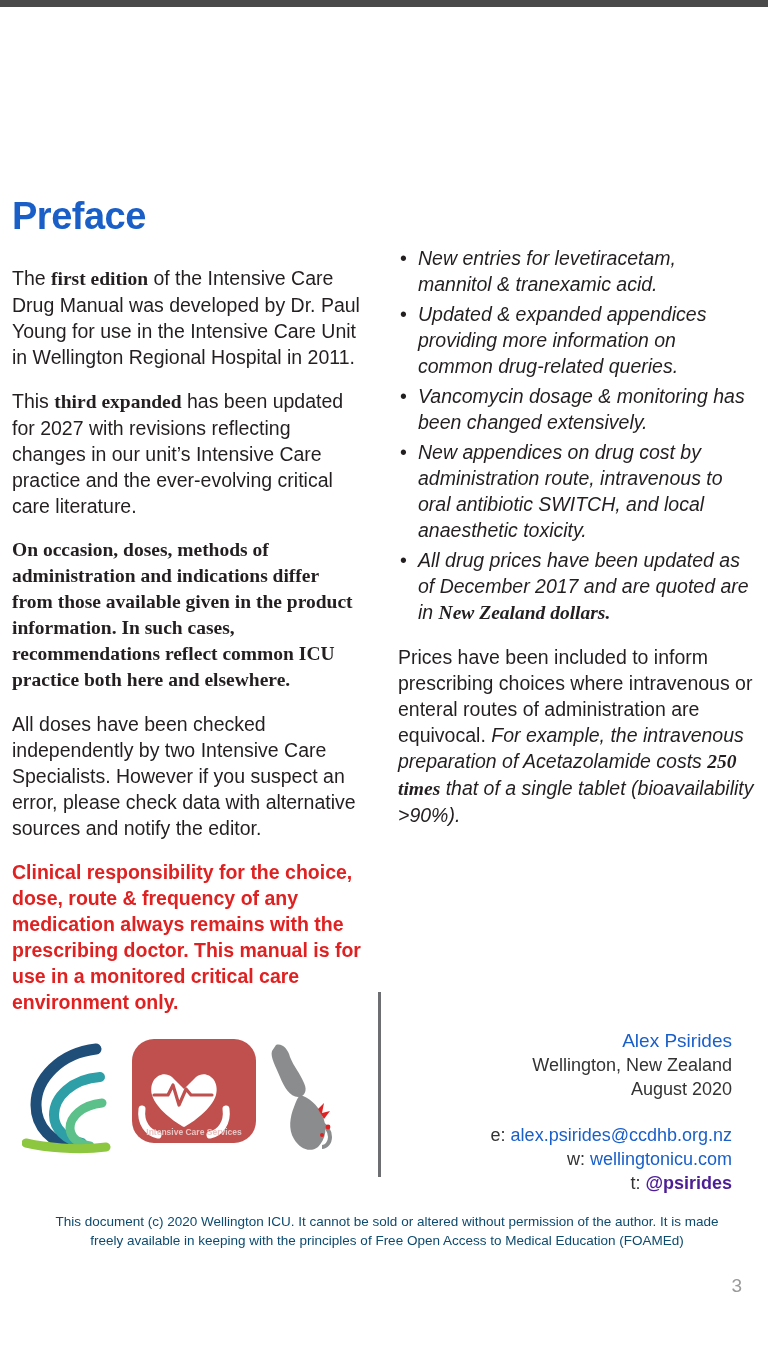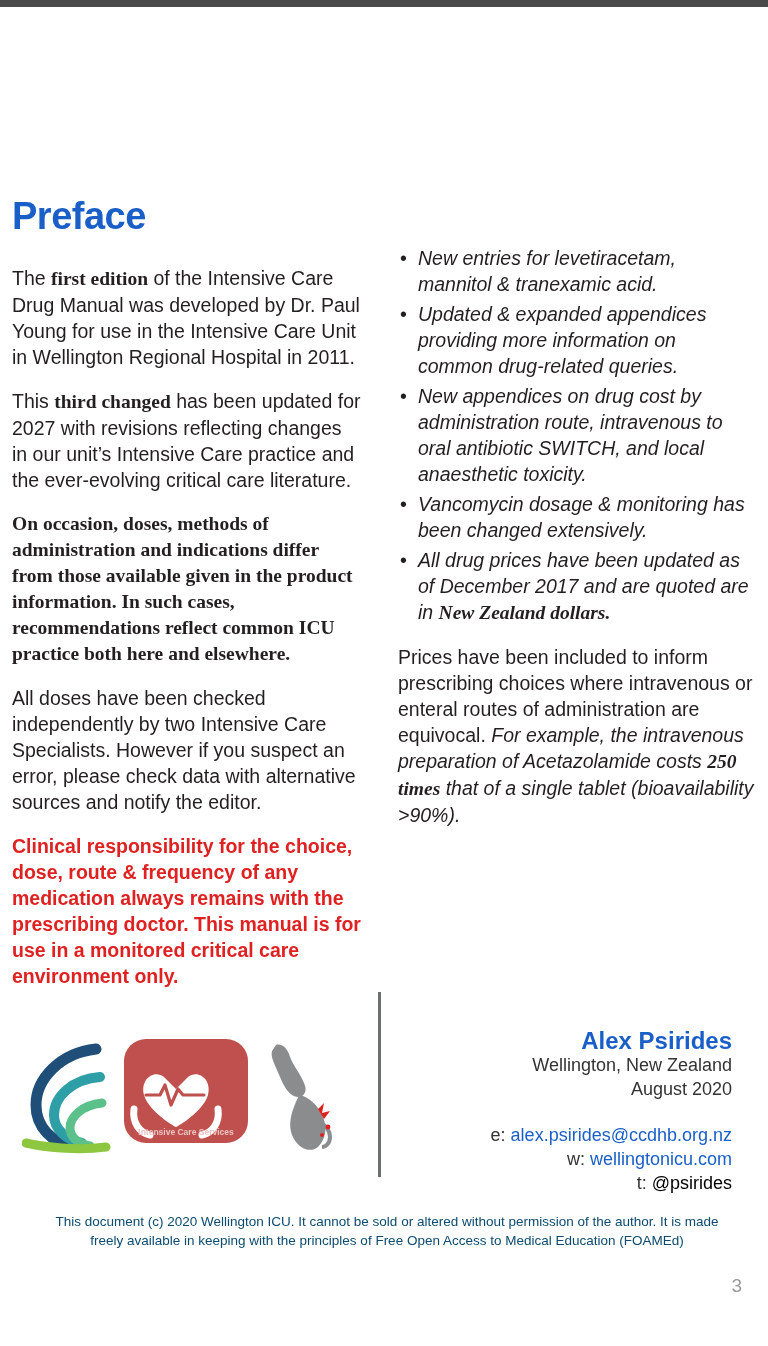--- a/index.html
+++ b/index.html
@@ -106,21 +106,21 @@
   }
   .logo-wave {
     position: absolute;
     left: 8px;
     top: 8px;
     width: 110px;
     height: 112px;
   }
   .logo-ics {
     position: absolute;
-    left: 110px;
+    left: 118px;
     top: 4px;
     width: 124px;
     height: 104px;
     background: #c0504d;
     border-radius: 22px;
     overflow: hidden;
   }
   .logo-nz {
     position: absolute;
     left: 228px;
@@ -145,30 +145,30 @@
     right: 36px;
     top: 1022px;
     width: 360px;
     text-align: right;
     font-size: 18px;
     line-height: 24px;
     color: #333;
   }
   .contact .name {
     color: #1a5fc8;
-    font-weight: bold;
-    font-size: 24px;
+    font-weight: normal;
+    font-size: 19px;
   }
   .contact .spacer { height: 22px; }
   .contact a, .contact .link {
     color: #1a5fc8;
     text-decoration: none;
   }
   .contact .lbl { color: #333; }
-  .contact .twitter { color: #000000; }
+  .contact .twitter { color: #4c1d95; font-weight: bold; }
 
   .legal {
     position: absolute;
     left: 42px;
     top: 1205px;
     width: 690px;
     text-align: center;
     font-size: 13.5px;
     line-height: 19px;
     color: #0c4a6e;
@@ -188,33 +188,33 @@
 
 <div class="page">
 
   <div class="title">Preface</div>
 
   <div class="col-left">
     <p class="para">
       <span>The </span><span class="b">first edition</span><span> of the Intensive Care Drug Manual was developed by Dr. Paul Young for use in the Intensive Care Unit in Wellington Regional Hospital in 2011.</span>
     </p>
     <p class="para">
-      <span>This </span><span class="b">third changed</span><span> has been updated for 2027 with revisions reflecting changes in our unit’s Intensive Care practice and the ever-evolving critical care literature.</span>
+      <span>This </span><span class="b">third expanded</span><span> has been updated for 2027 with revisions reflecting changes in our unit’s Intensive Care practice and the ever-evolving critical care literature.</span>
     </p>
     <p class="para b">On occasion, doses, methods of administration and indications differ from those available given in the product information.  In such cases, recommendations reflect common ICU practice both here and elsewhere.</p>
     <p class="para">All doses have been checked independently by two Intensive Care Specialists. However if you suspect an error, please check data with alternative sources and notify the editor.</p>
     <p class="para red">Clinical responsibility for the choice, dose, route &amp; frequency of any medication always remains with the prescribing doctor. This manual is for use in a monitored critical care environment only.</p>
   </div>
 
   <div class="col-right">
     <ul class="bullets">
       <li><span>New entries for levetiracetam, mannitol &amp; tranexamic acid.</span></li>
       <li><span>Updated &amp; expanded appendices providing more information on common drug-related queries.</span></li>
+      <li><span>Vancomycin dosage &amp; monitoring has been changed extensively.</span></li>
       <li><span>New appendices on drug cost by administration route, intravenous to oral antibiotic SWITCH, and local anaesthetic toxicity.</span></li>
-      <li><span>Vancomycin dosage &amp; monitoring has been changed extensively.</span></li>
       <li><span>All drug prices have been updated  as of December 2017 and are quoted are in </span><span class="b">New Zealand dollars.</span></li>
     </ul>
     <p class="para">
       <span>Prices have been included to inform prescribing choices where intravenous or enteral routes of administration are equivocal. </span><span class="i">For example, the intravenous preparation of Acetazolamide costs </span><span class="i b">250 times</span><span class="i"> that of a single tablet (bioavailability &gt;90%).</span>
     </p>
   </div>
 
   <div class="divider"></div>
 
   <div class="logos">

